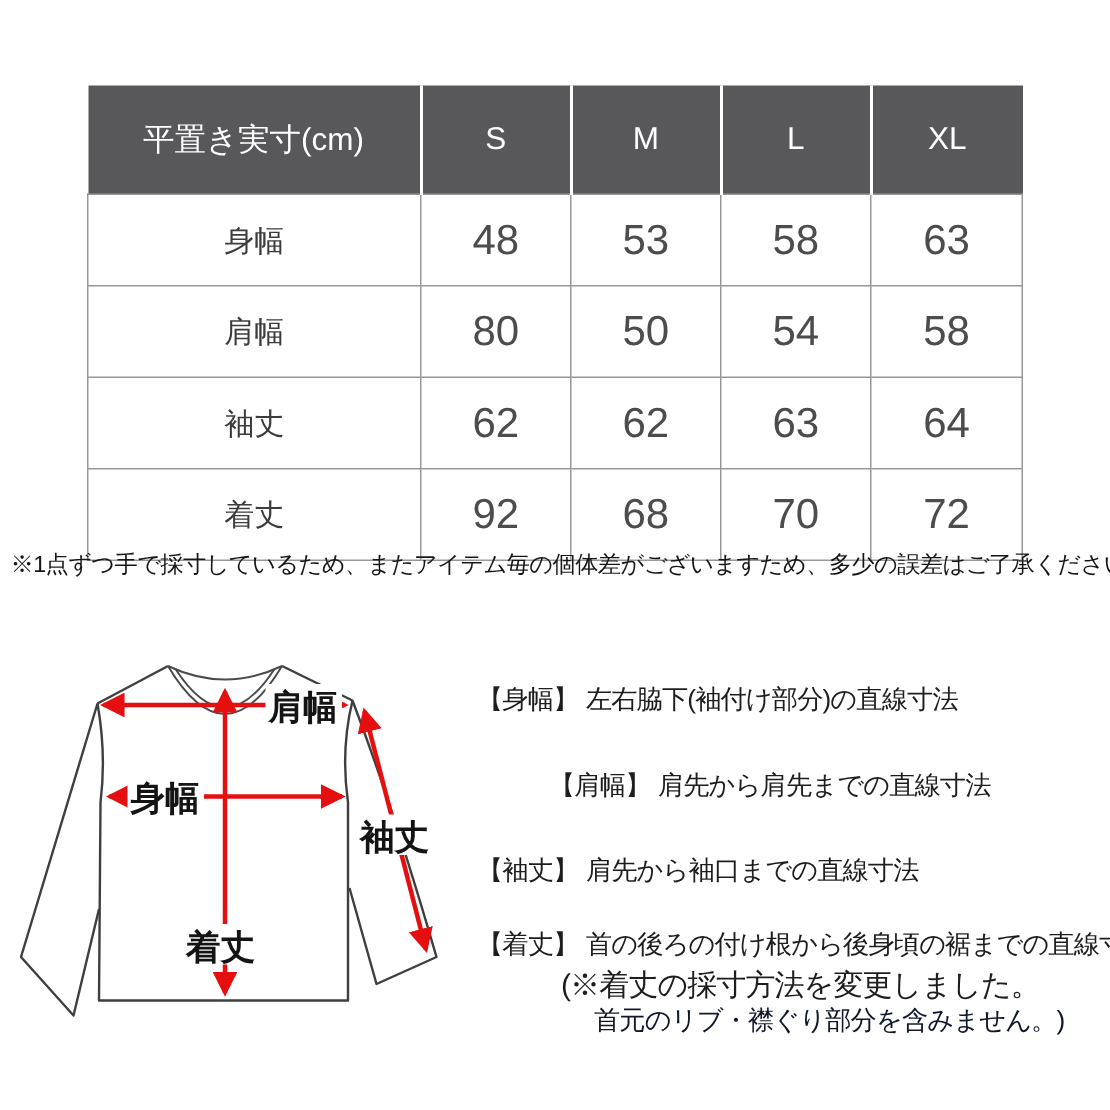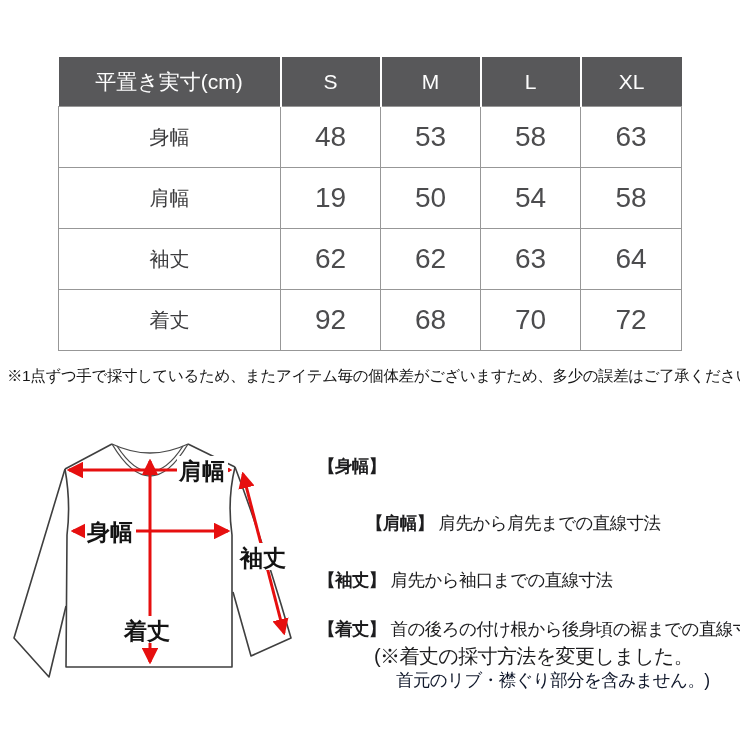--- a/index.html
+++ b/index.html
@@ -4,21 +4,21 @@
 <style>
   html,body{margin:0;padding:0;background:#fff;}
   body{font-family:"Liberation Sans",sans-serif;-webkit-font-smoothing:antialiased;}
   .page{position:relative;width:740px;height:740px;background:#fff;overflow:hidden;}
 
   
   table.size{position:absolute;left:58px;top:57px;border-collapse:collapse;table-layout:fixed;}
   table.size th, table.size td{padding:0;text-align:center;vertical-align:middle;}
   table.size th{
     background:#58585a;color:#fdfdfd;font-weight:400;font-size:21px;
-    height:49px;border-right:2px solid #ffffff;
+    height:72px;border-right:2px solid #ffffff;
   }
   table.size th:last-child{border-right:none;}
   table.size td{
     border:1px solid #979797;height:60px;color:#4c4c4e;font-size:28px;
   }
   table.size td.rowlab{font-size:20px;color:#3c3c3e;}
   .c0{width:222px;} .c1{width:100px;} .c2{width:100px;} .c3{width:100px;} .c4{width:101px;}
 
   
   .note{
@@ -29,21 +29,21 @@
   
   svg.diagram{position:absolute;left:0;top:420px;}
   .shirt{stroke:#3f3f3f;stroke-width:1.6;fill:none;stroke-linejoin:round;}
   .collar{stroke:#4a4a4a;stroke-width:1.3;fill:none;}
   .meas{stroke:#e60f0f;stroke-width:3;fill:none;}
   .diaglab{font-size:23px;font-weight:700;fill:#141414;}
 
   
   .legend-item{position:absolute;left:318px;display:flex;gap:5px;align-items:flex-start;
     font-size:17.5px;letter-spacing:-0.6px;color:#1d1d1f;white-space:nowrap;}
-  .legend-term{font-weight:700;flex:0 0 auto;}
+  .legend-term{font-weight:400;flex:0 0 auto;}
   .legend-desc{font-weight:500;}
   .legend-note1{position:absolute;left:374px;font-size:20px;letter-spacing:-0.6px;
     color:#1d1d1f;white-space:nowrap;font-weight:400;}
   .legend-note2{position:absolute;left:396px;font-size:17.5px;letter-spacing:-0.6px;
     color:#0f172a;white-space:nowrap;font-weight:500;}
 </style>
 </head>
 <body>
 
 <div class="page">
@@ -68,21 +68,21 @@
     <tbody>
       <tr>
         <td class="rowlab">身幅</td>
         <td>48</td>
         <td>53</td>
         <td>58</td>
         <td>63</td>
       </tr>
       <tr>
         <td class="rowlab">肩幅</td>
-        <td>19</td>
+        <td>80</td>
         <td>50</td>
         <td>54</td>
         <td>58</td>
       </tr>
       <tr>
         <td class="rowlab">袖丈</td>
         <td>62</td>
         <td>62</td>
         <td>63</td>
         <td>64</td>
@@ -134,20 +134,21 @@
       <rect x="238" y="543" width="51" height="27" fill="#ffffff"></rect>
       <text class="diaglab" x="263" y="566" text-anchor="middle">袖丈</text>
 
       <rect x="122" y="616" width="51" height="27" fill="#ffffff"></rect>
       <text class="diaglab" x="147" y="639" text-anchor="middle">着丈</text>
     </g>
   </svg>
 
   <div class="legend-item" style="top:454px;">
     <span class="legend-term">【身幅】</span>
+    <span class="legend-desc">左右脇下(袖付け部分)の直線寸法</span>
   </div>
   <div class="legend-item" style="top:511px;margin-left:48px;">
     <span class="legend-term">【肩幅】</span>
     <span class="legend-desc">肩先から肩先までの直線寸法</span>
   </div>
   <div class="legend-item" style="top:568px;">
     <span class="legend-term">【袖丈】</span>
     <span class="legend-desc">肩先から袖口までの直線寸法</span>
   </div>
   <div class="legend-item" style="top:617px;">

